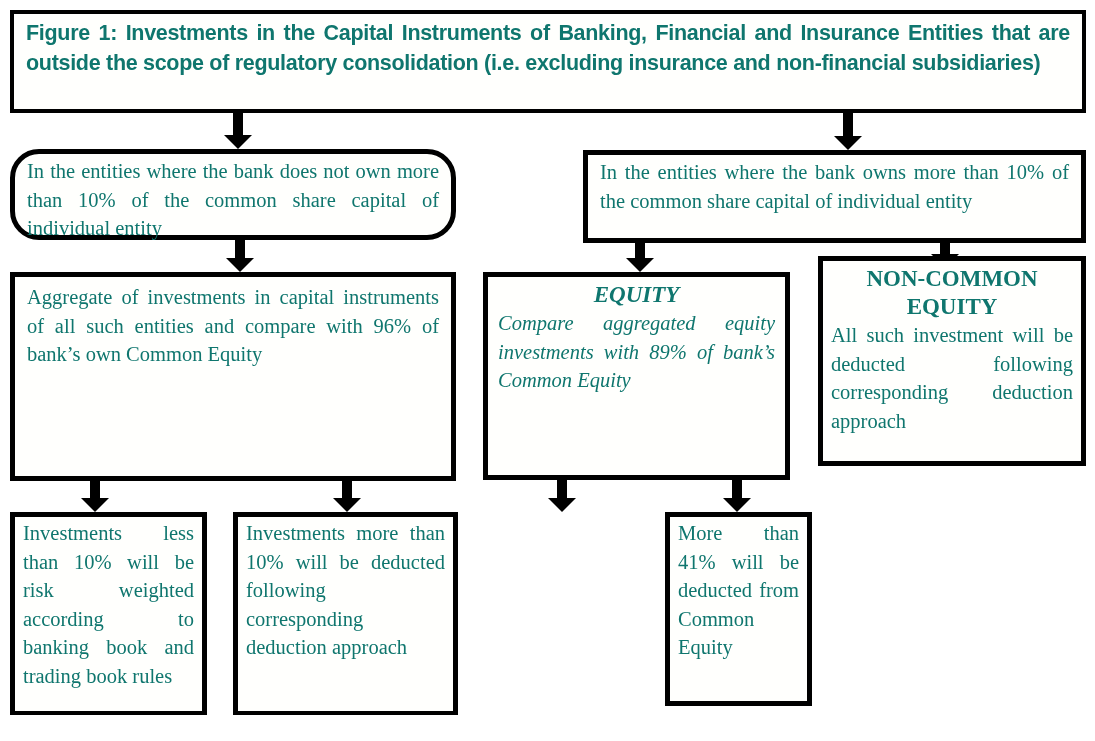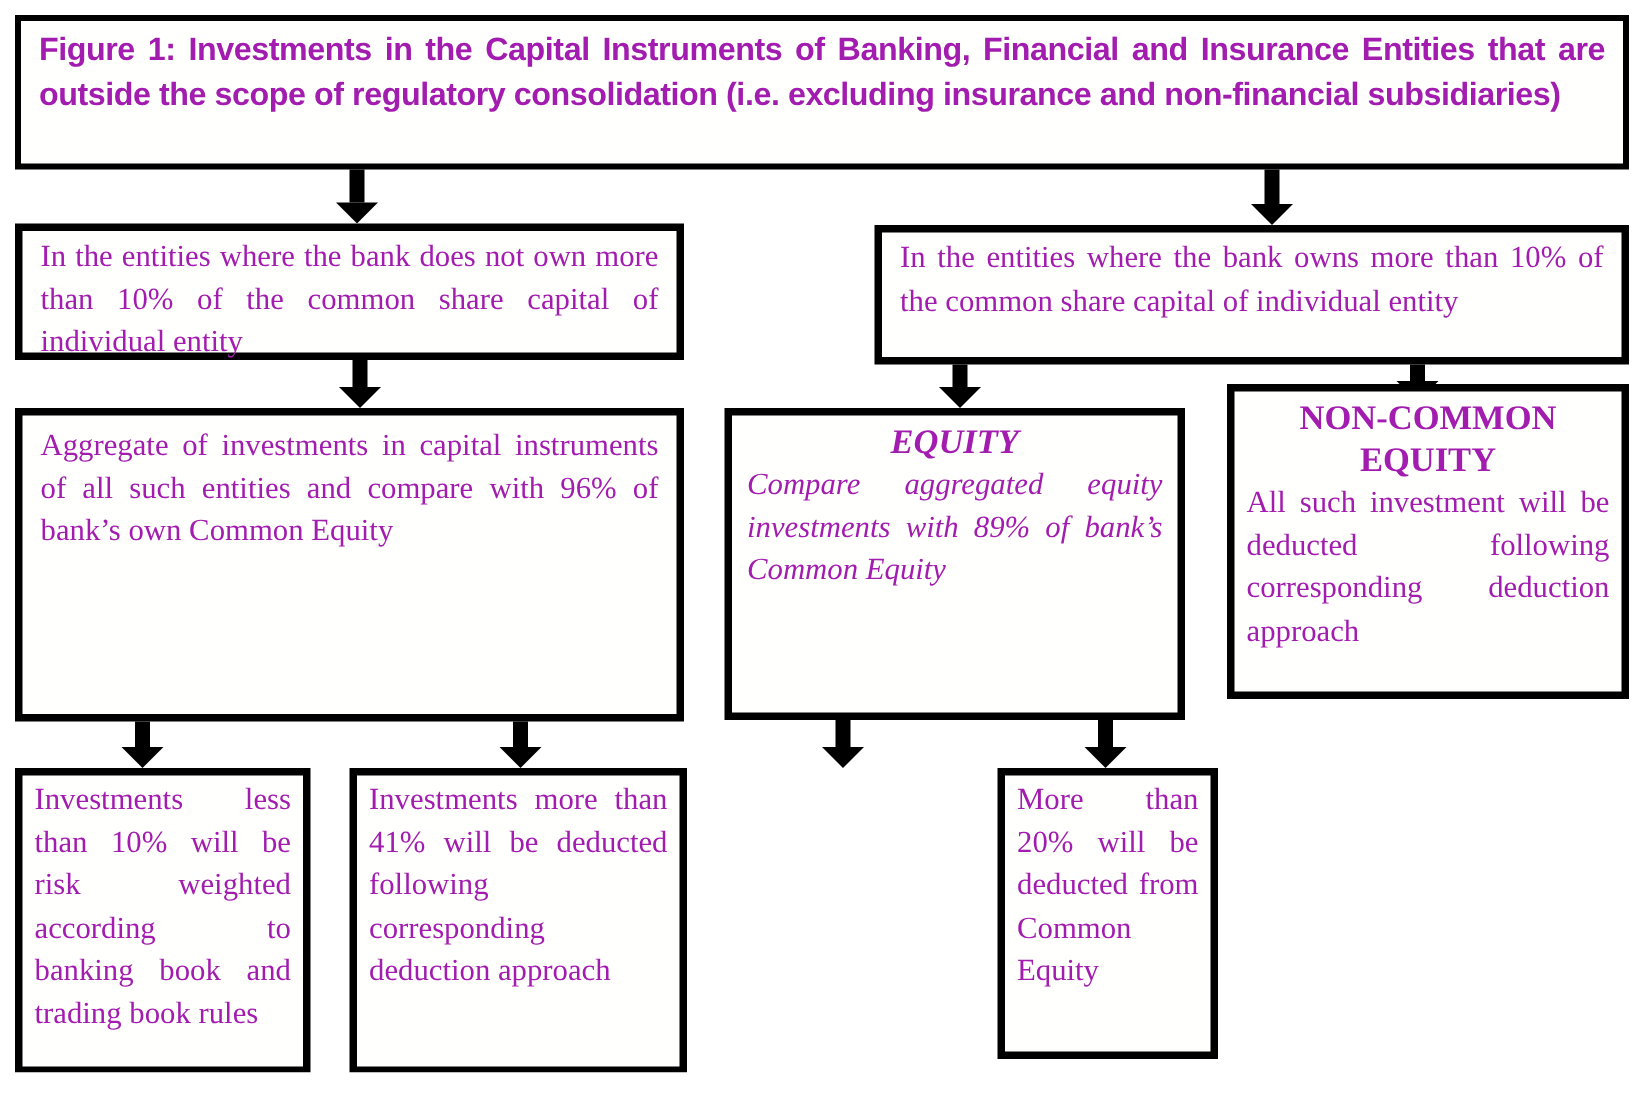--- a/index.html
+++ b/index.html
@@ -1,21 +1,21 @@
 <!DOCTYPE html>
 <html><head>
 <meta charset="utf-8">
 <style>
   html, body { margin: 0; padding: 0; background: #ffffff; }
   .canvas {
     position: relative;
     width: 1095px;
     height: 715px;
     background: #ffffff;
-    color: #a21caf;
+    color: #0f766e;
     font-family: "Liberation Serif", serif;
     overflow: hidden;
   }
   .box {
     position: absolute;
     box-sizing: border-box;
     border: 5px solid #000000;
     background: #fffffd;
   }
   .title-box {
@@ -73,21 +73,21 @@
 
   <div class="arrow" style="left:224px; top:113px; height:36px;">
       <span class="stem"></span>
       <span class="head"></span>
     </div>
   <div class="arrow" style="left:834px; top:113px; height:37px;">
       <span class="stem"></span>
       <span class="head"></span>
     </div>
 
-  <div class="box pad" style="left:10px; top:149px; width:446px; height:91px;">
+  <div class="box pad" style="left:10px; top:149px; width:446px; height:91px;border-radius:29px;">
     <p class="body-text">In the entities where the bank does not own more than 10% of the common share capital of individual entity</p>
   </div>
   <div class="box pad" style="left:583px; top:150px; width:503px; height:93px;">
     <p class="body-text">In the entities where the bank owns more than 10% of the common share capital of individual entity</p>
   </div>
 
   <div class="arrow" style="left:226px; top:240px; height:32px;">
       <span class="stem"></span>
       <span class="head"></span>
     </div>
@@ -126,19 +126,19 @@
     </div>
   <div class="arrow" style="left:723px; top:480px; height:32px;">
       <span class="stem"></span>
       <span class="head"></span>
     </div>
 
   <div class="box pad-sm" style="left:10px; top:512px; width:197px; height:204px;">
     <p class="body-text">Investments less than 10% will be risk weighted according to banking book and trading book rules</p>
   </div>
   <div class="box pad-sm" style="left:233px; top:512px; width:225px; height:204px;">
-    <p class="body-text">Investments more than 41% will be deducted following corresponding deduction approach</p>
+    <p class="body-text">Investments more than 10% will be deducted following corresponding deduction approach</p>
   </div>
   <div class="box pad-sm" style="left:665px; top:512px; width:147px; height:194px;">
-    <p class="body-text">More than 20% will be deducted from Common Equity</p>
+    <p class="body-text">More than 41% will be deducted from Common Equity</p>
   </div>
 
 </div>
 
 </body></html>

